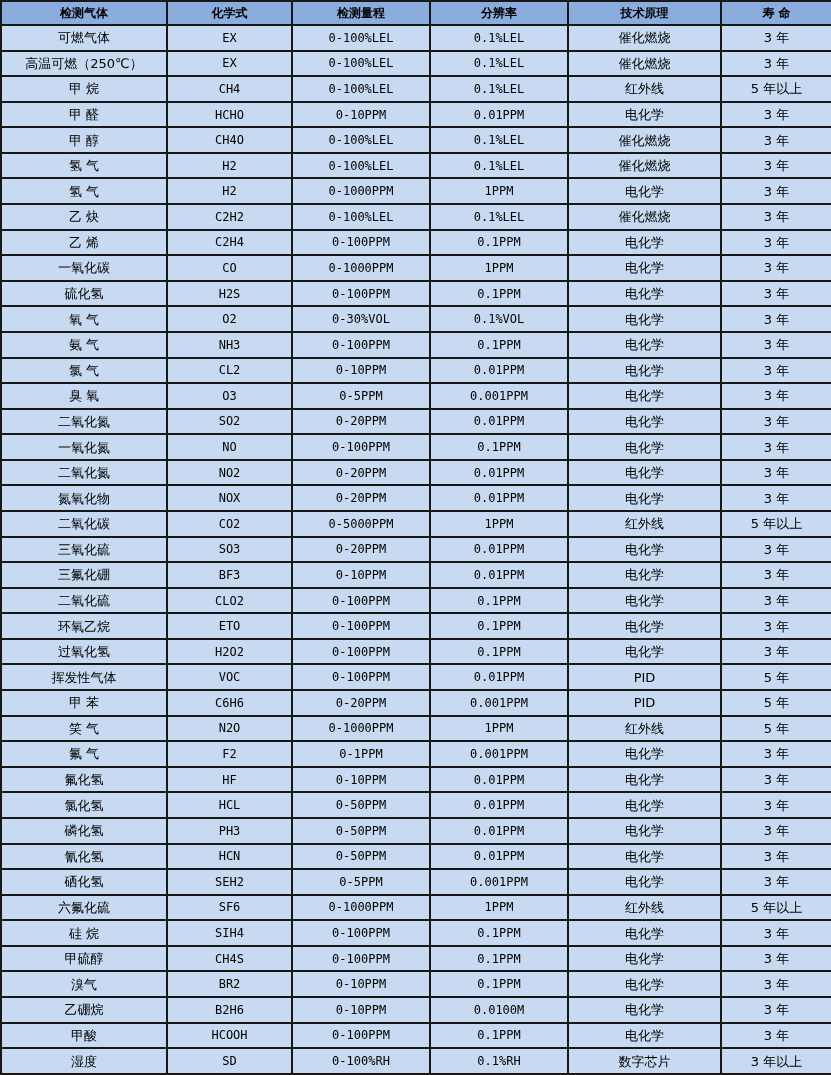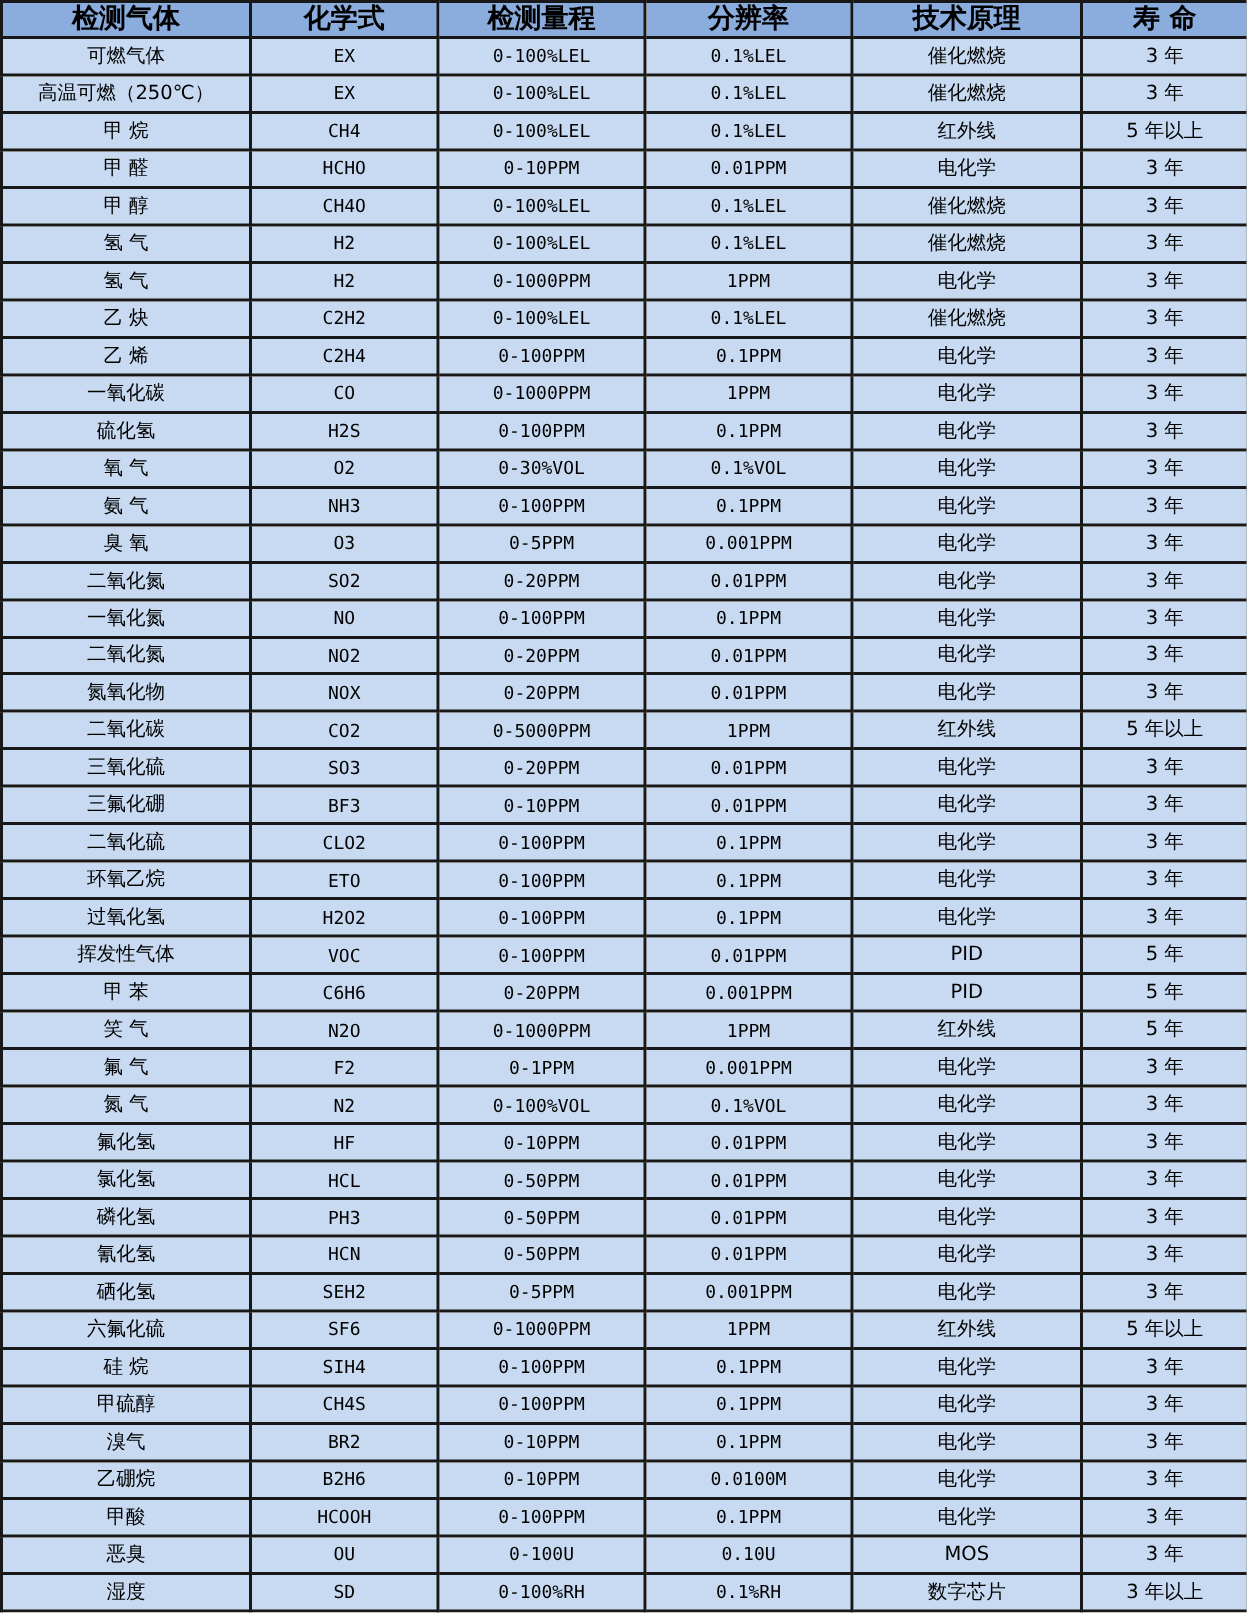--- a/index.html
+++ b/index.html
@@ -17,21 +17,21 @@
   col.c5{width:111px}
   th,td{
     border:2px solid #181818;
     text-align:center;vertical-align:middle;
     padding:0;margin:0;overflow:hidden;white-space:nowrap;
     line-height:1;
   }
   th{
     background:#8badde;
     font-family:"DejaVu Sans",sans-serif;
-    font-weight:bold;font-size:18px;color:#000;
+    font-weight:bold;font-size:12px;color:#000;
     height:22px;
   }
   td{
     background:#c7daf1;
     font-size:12px;color:#000;
   }
   td.c0, td.c4, td.c5{
     font-family:"DejaVu Sans",sans-serif;
     font-size:13px;
   }
@@ -161,20 +161,28 @@
       </tr>
       <tr>
         <td class="c0">氨 气</td>
         <td class="c1">NH3</td>
         <td class="c2">0-100PPM</td>
         <td class="c3">0.1PPM</td>
         <td class="c4">电化学</td>
         <td class="c5">3 年</td>
       </tr>
       <tr>
+        <td class="c0">氯 气</td>
+        <td class="c1">CL2</td>
+        <td class="c2">0-10PPM</td>
+        <td class="c3">0.01PPM</td>
+        <td class="c4">电化学</td>
+        <td class="c5">3 年</td>
+      </tr>
+      <tr>
         <td class="c0">臭 氧</td>
         <td class="c1">O3</td>
         <td class="c2">0-5PPM</td>
         <td class="c3">0.001PPM</td>
         <td class="c4">电化学</td>
         <td class="c5">3 年</td>
       </tr>
       <tr>
         <td class="c0">二氧化氮</td>
         <td class="c1">SO2</td>
@@ -281,28 +289,20 @@
       </tr>
       <tr>
         <td class="c0">氟 气</td>
         <td class="c1">F2</td>
         <td class="c2">0-1PPM</td>
         <td class="c3">0.001PPM</td>
         <td class="c4">电化学</td>
         <td class="c5">3 年</td>
       </tr>
       <tr>
-        <td class="c0">氮 气</td>
-        <td class="c1">N2</td>
-        <td class="c2">0-100%VOL</td>
-        <td class="c3">0.1%VOL</td>
-        <td class="c4">电化学</td>
-        <td class="c5">3 年</td>
-      </tr>
-      <tr>
         <td class="c0">氟化氢</td>
         <td class="c1">HF</td>
         <td class="c2">0-10PPM</td>
         <td class="c3">0.01PPM</td>
         <td class="c4">电化学</td>
         <td class="c5">3 年</td>
       </tr>
       <tr>
         <td class="c0">氯化氢</td>
         <td class="c1">HCL</td>
@@ -374,28 +374,20 @@
         <td class="c3">0.0100M</td>
         <td class="c4">电化学</td>
         <td class="c5">3 年</td>
       </tr>
       <tr>
         <td class="c0">甲酸</td>
         <td class="c1">HCOOH</td>
         <td class="c2">0-100PPM</td>
         <td class="c3">0.1PPM</td>
         <td class="c4">电化学</td>
-        <td class="c5">3 年</td>
-      </tr>
-      <tr>
-        <td class="c0">恶臭</td>
-        <td class="c1">OU</td>
-        <td class="c2">0-100U</td>
-        <td class="c3">0.10U</td>
-        <td class="c4">MOS</td>
         <td class="c5">3 年</td>
       </tr>
       <tr>
         <td class="c0">湿度</td>
         <td class="c1">SD</td>
         <td class="c2">0-100%RH</td>
         <td class="c3">0.1%RH</td>
         <td class="c4">数字芯片</td>
         <td class="c5">3 年以上</td>
       </tr>

